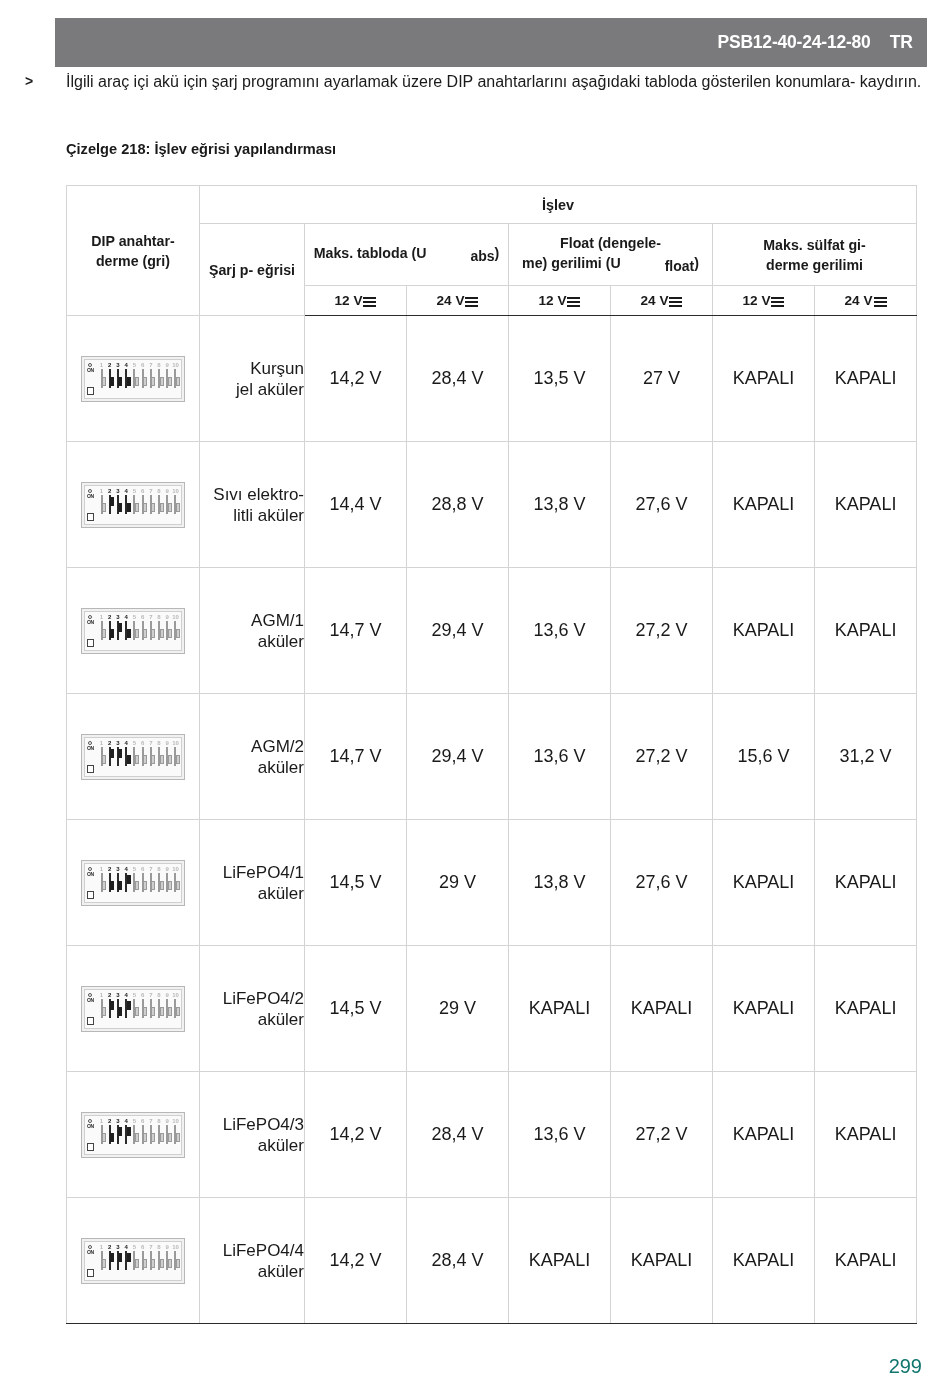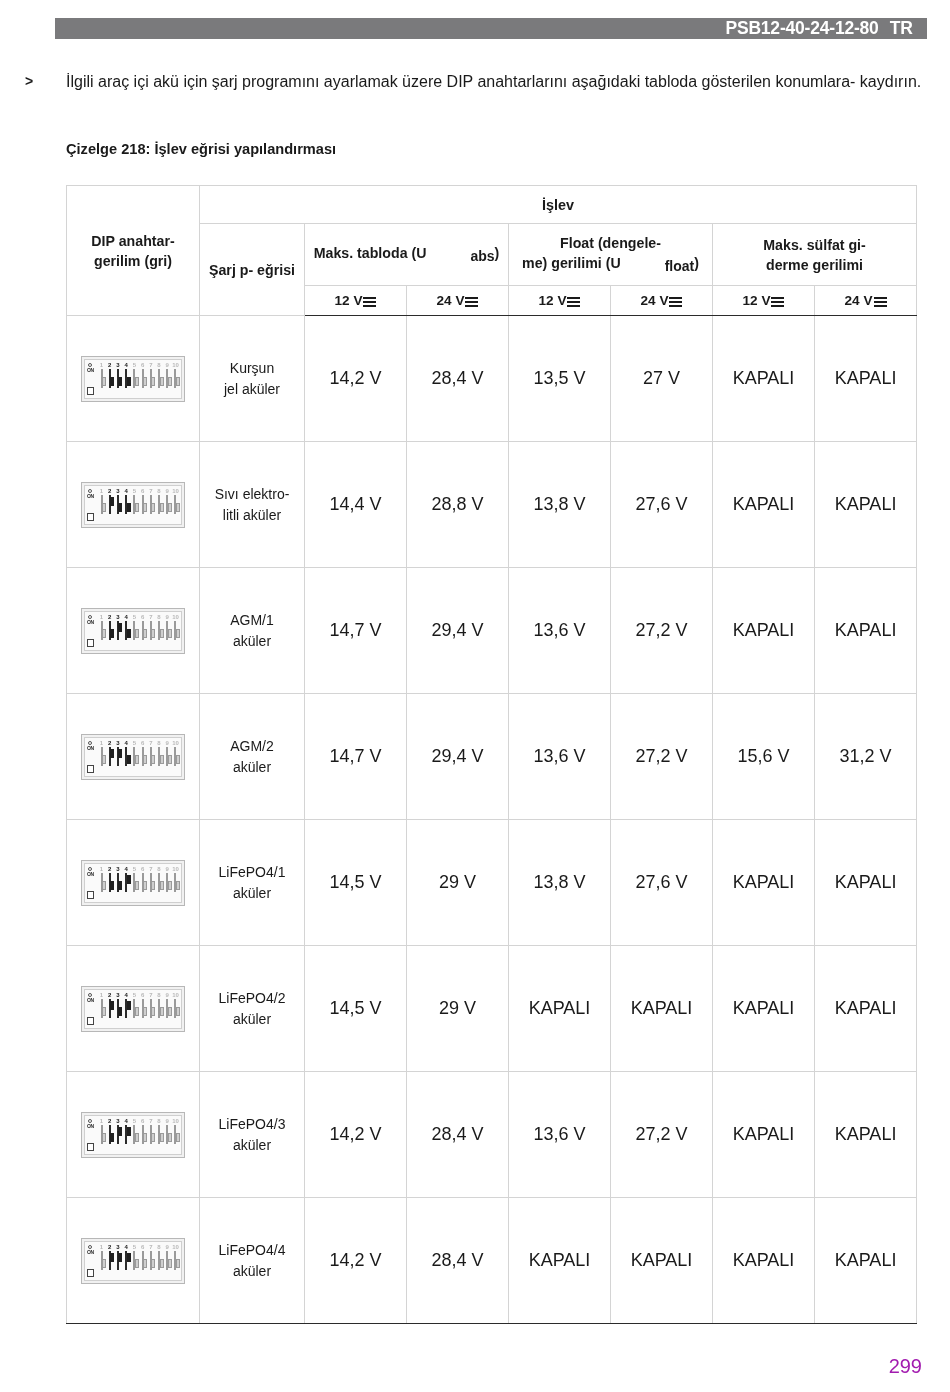--- a/index.html
+++ b/index.html
@@ -13,38 +13,38 @@
     position: relative;
     overflow: hidden;
   }
 
   
   .header-bar {
     position: absolute;
     left: 55px;
     top: 18px;
     width: 872px;
-    height: 21px;
+    height: 49px;
     background: #7a7a7c;
     display: flex;
     align-items: center;
     justify-content: flex-end;
     padding-right: 14px;
   }
   .header-title {
     color: #ffffff;
     font-size: 17.5px;
     font-weight: bold;
     letter-spacing: -0.2px;
   }
   .header-lang {
     color: #ffffff;
     font-size: 17.5px;
     font-weight: bold;
-    margin-left: 11px;
+    margin-left: 19px;
   }
 
   
   .instruction {
     position: absolute;
     left: 22px;
     top: 70px;
     width: 905px;
     display: flex;
     align-items: flex-start;
@@ -135,22 +135,23 @@
     background: #1a1a1a;
     display: block;
   }
   .dcsym i:nth-child(1) { top: 1px; width: 13px; }
   .dcsym i:nth-child(2) { top: 5px; width: 13px; }
   .dcsym i:nth-child(3) { top: 9px; width: 13px; }
 
   
   tbody td { height: 126px; }
   tbody td.c-prog {
-    font-size: 14px;
+    font-size: 17px;
     line-height: 21px;
+    text-align: right;
   }
   tbody td.c-val {
     font-size: 18px;
   }
   tbody td.c-dip { padding: 0; }
 
   
   col.w-dip   { width: 133px; }
   col.w-prog  { width: 105px; }
   col.w-v     { width: 102px; }
@@ -254,21 +255,21 @@
   .dip-sw.active .sw-lever { background: #1f1f1f; border-color: #1f1f1f; }
   .dip-sw .sw-lever.up   { top: 1px; }
   .dip-sw .sw-lever.down { bottom: 1px; }
 
   
   .page-number {
     position: absolute;
     right: 28px;
     bottom: 14px;
     font-size: 20px;
-    color: #a21caf;
+    color: #0f766e;
   }
 </style>
 </head>
 <body>
 
 <div class="header-bar">
   <span class="header-title">PSB12-40-24-12-80</span>
   <span class="header-lang">TR</span>
 </div>
 
@@ -286,21 +287,21 @@
     <col class="w-v">
       <col class="w-v">
       <col class="w-v">
       <col class="w-v">
       <col class="w-v">
       <col class="w-v">
   </colgroup>
   <thead>
     <tr>
       <th class="h-side" rowspan="3">
-        <span>DIP anahtar- gerilim (gri)</span>
+        <span>DIP anahtar- derme (gri)</span>
       </th>
       <th class="h-islev" colspan="7">
         <span>İşlev</span>
       </th>
     </tr>
     <tr>
       <th class="h-side" rowspan="2">
         <span>Şarj p- eğrisi</span>
       </th>
       <th class="h-group" colspan="2">

